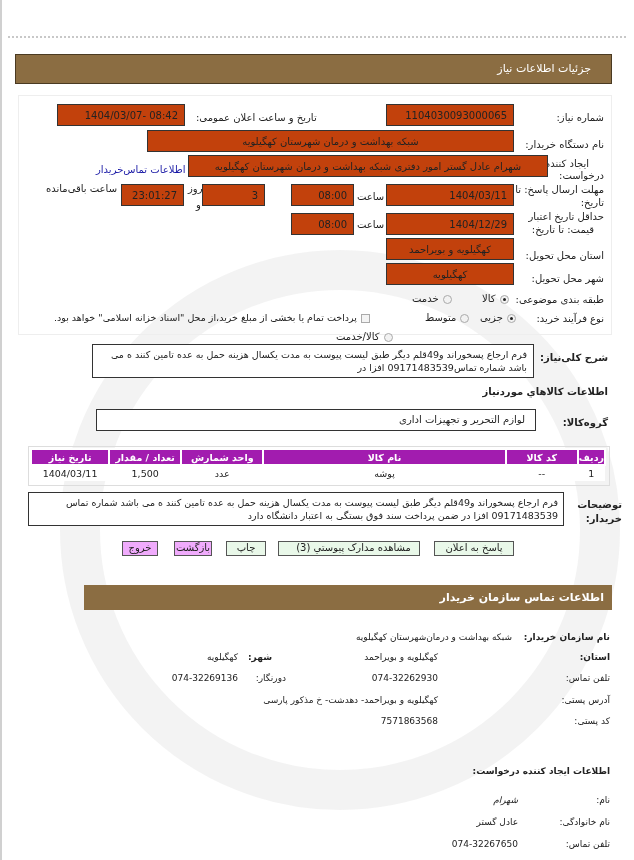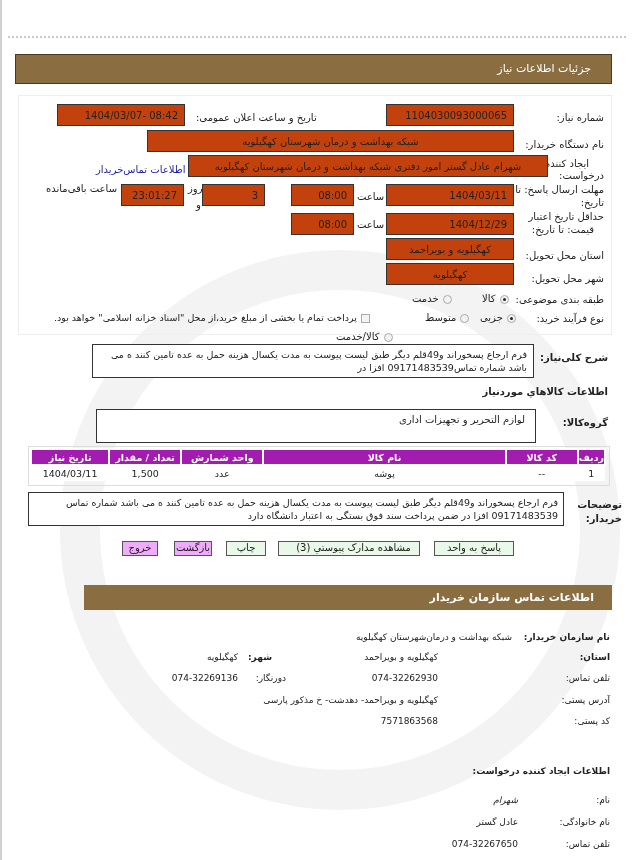--- a/index.html
+++ b/index.html
@@ -20,21 +20,21 @@
   .chk { display: inline-block; width: 9px; height: 9px; border: 1px solid #aaa; background: #f4f4f4; vertical-align: middle; margin-left: 4px; }
   .opt { position: absolute; white-space: nowrap; font-size: 10px; }
   .boldlbl { position: absolute; font-weight: bold; font-size: 10px; white-space: nowrap; }
   table.items { position: absolute; left: 30px; top: 448px; width: 576px; border-collapse: collapse; font-size: 9.5px; }
   table.items th { background: #a21caf; color: #fff; font-weight: bold; height: 16px; border: 2px solid #fff; text-align: center; }
   table.items td { background: #fff; height: 16px; text-align: center; }
   .items-frame { position: absolute; left: 28px; top: 446px; width: 582px; height: 40px; border: 1px solid #ddd; }
   .btn { position: absolute; height: 15px; border: 1px solid #555; font-size: 10px; text-align: center; line-height: 12px; white-space: nowrap; }
   .btn.green { background: #e9f8e9; }
   .btn.red { background: #f0abfc; }
-  .sec-bar { position: absolute; left: 84px; top: 585px; width: 528px; height: 25px; background: #8b6d42; color: #fff; font-weight: bold; font-size: 11px; line-height: 25px; padding-right: 18px; }
+  .sec-bar { position: absolute; left: 84px; top: 585px; width: 528px; height: 25px; background: #8b6d42; color: #fff; font-weight: bold; font-size: 11px; line-height: 25px; padding-right: 8px; }
   .info { position: absolute; font-size: 9px; white-space: nowrap; }
   .info.b { font-weight: bold; }
   .watermark { position: absolute; left: 60px; top: 250px; width: 560px; height: 560px; border-radius: 50%; border: 40px solid rgba(120,120,120,0.09); pointer-events: none; }
 </style>
 </head>
 <body>
 
 <div class="left-rule"></div>
 <div class="dotted-rule"></div>
 <div class="watermark"></div>
@@ -114,21 +114,21 @@
 <span class="opt" style="left:480px; top:312px;"><span class="radio on"></span><span>جزیی</span></span>
 <span class="opt" style="left:425px; top:312px;"><span class="radio"></span><span>متوسط</span></span>
 <span class="opt" style="left:54px; top:312px; font-size:9.5px;"><span class="chk"></span><span>پرداخت تمام یا بخشی از مبلغ خرید،از محل "اسناد خزانه اسلامی" خواهد بود.</span></span>
 
 <span class="boldlbl" style="right:26px; top:352px;">شرح کلی‌نیاز:</span>
 <div class="abs" style="left:92px; top:344px; width:442px; height:34px; border:1px solid #333; background:#fff; font-size:9.5px; padding:3px 6px; line-height:13px; text-align:right;"><span>فرم ارجاع پسخوراند و49قلم دیگر طبق لیست پیوست به مدت یکسال هزینه حمل به عده تامین کنند ه می باشد شماره تماس09171483539 افزا در</span></div>
 
 <span class="boldlbl" style="right:26px; top:386px;">اطلاعات کالاهاي موردنیاز</span>
 
 <span class="boldlbl" style="right:26px; top:417px;">گروه‌کالا:</span>
-<div class="abs" style="left:96px; top:409px; width:440px; height:34px; border:1px solid #333; background:#fff; font-size:10px; padding:0 10px; line-height:20px; text-align:right;"><span>لوازم التحریر و تجهیزات اداری</span></div>
+<div class="abs" style="left:96px; top:409px; width:440px; height:22px; border:1px solid #333; background:#fff; font-size:10px; padding:0 10px; line-height:20px; text-align:right;"><span>لوازم التحریر و تجهیزات اداری</span></div>
 
 <div class="items-frame"></div>
 <table class="items">
   <thead>
     <tr>
       <th style="width:22px;">ردیف</th>
       <th style="width:72px;">کد کالا</th>
       <th style="width:242px;">نام کالا</th>
       <th style="width:82px;">واحد شمارش</th>
       <th style="width:72px;">تعداد / مقدار</th>
@@ -144,21 +144,21 @@
       <td>1,500</td>
       <td>1404/03/11</td>
     </tr>
   </tbody>
 </table>
 
 <span class="boldlbl" style="right:12px; top:499px;">توضیحات</span>
 <span class="boldlbl" style="right:12px; top:513px;">خریدار:</span>
 <div class="abs" style="left:28px; top:492px; width:536px; height:34px; border:1px solid #333; background:#fff; font-size:9.5px; padding:3px 5px; line-height:13px; text-align:right;"><span>فرم ارجاع پسخوراند و49قلم دیگر طبق لیست پیوست به مدت یکسال هزینه حمل به عده تامین کنند ه می باشد شماره تماس 09171483539 افزا در ضمن پرداخت سند فوق بستگی به اعتبار دانشگاه دارد</span></div>
 
-<div class="btn green" style="left:434px; top:541px; width:80px;">پاسخ به واحد</div>
+<div class="btn green" style="left:434px; top:541px; width:80px;">پاسخ به اعلان</div>
 <div class="btn green" style="left:278px; top:541px; width:142px;padding-left:9px;">مشاهده مدارک پیوستي (3)</div>
 <div class="btn green" style="left:226px; top:541px; width:40px;">چاپ</div>
 <div class="btn red" style="left:174px; top:541px; width:38px;">بازگشت</div>
 <div class="btn red" style="left:122px; top:541px; width:36px;">خروج</div>
 
 <div class="sec-bar">
   <span>اطلاعات تماس سازمان خریدار</span>
 </div>
 
 <span class="info b" style="right:24px; top:632px;">نام سازمان خریدار:</span>

